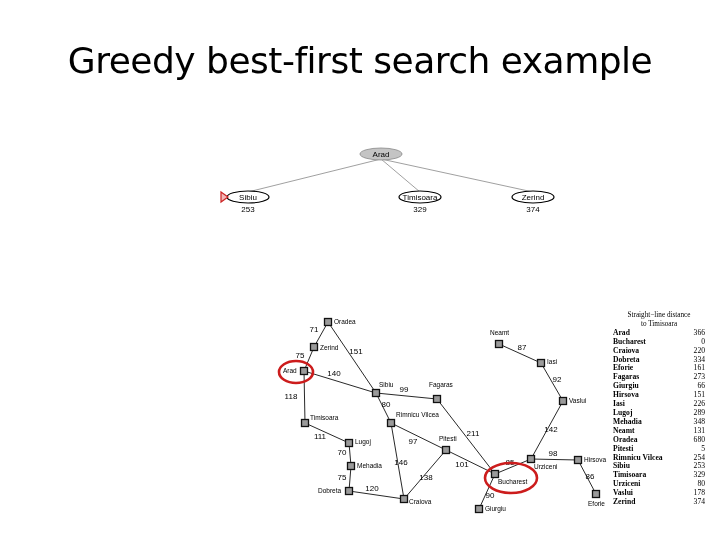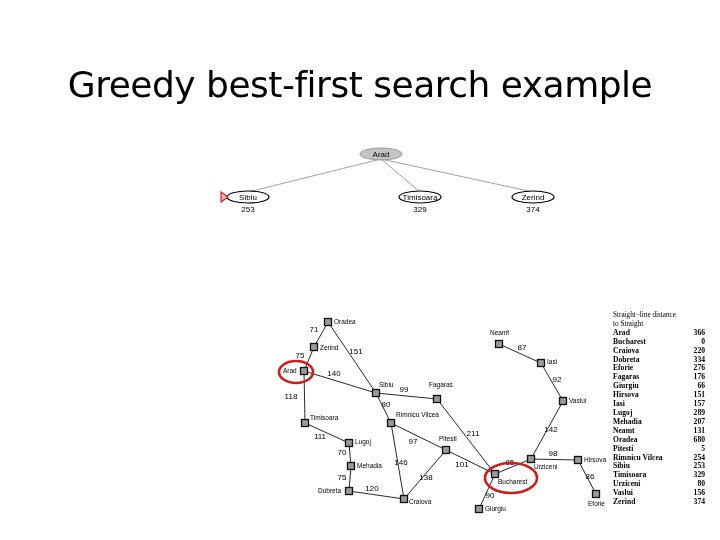--- a/index.html
+++ b/index.html
@@ -1,25 +1,25 @@
 <!DOCTYPE html>
 <html><head>
 <meta charset="utf-8">
 <style>
   html, body { margin:0; padding:0; background:#ffffff; }
   body { width:720px; height:540px; position:relative; overflow:hidden; font-family:"Liberation Sans", sans-serif; }
-  .title { position:absolute; left:0; top:40px; width:720px; text-align:center; font-family:"DejaVu Sans", sans-serif; font-size:36px; color:#000; letter-spacing:-0.5px;margin-top:24px; }
+  .title { position:absolute; left:0; top:40px; width:720px; text-align:center; font-family:"DejaVu Sans", sans-serif; font-size:36px; color:#000; letter-spacing:-0.5px; }
   svg { position:absolute; left:0; top:0; }
   .tree-label { font-family:"Liberation Sans", sans-serif; font-size:8px; fill:#000; }
   .map-label { font-family:"Liberation Sans", sans-serif; font-size:6.5px; fill:#000; }
   .edge-label { font-family:"Liberation Sans", sans-serif; font-size:8px; fill:#000; }
   .table { position:absolute; left:613px; top:311px; width:92px; font-family:"Liberation Serif", serif; font-size:7.6px; color:#000; line-height:8.9px; }
-  .table .hdr { font-weight:normal; font-size:7.2px; }
+  .table .hdr { font-weight:normal; font-size:7.2px;text-align:center; }
   .table .row { display:flex; justify-content:space-between; font-weight:bold; }
-  .table .row .v { font-weight:bold; }
+  .table .row .v { font-weight:normal; }
 </style>
 </head>
 <body>
 
 <div class="title">Greedy best-first search example</div>
 
 <svg id="diagram" width="720" height="540" viewBox="0 0 720 540" xmlns="http://www.w3.org/2000/svg">
   <g id="tree-layer">
       <line x1="381" y1="159" x2="248" y2="192" stroke="#888" stroke-width="0.8"></line>
       <line x1="381" y1="159" x2="420" y2="192" stroke="#888" stroke-width="0.8"></line>
@@ -128,65 +128,65 @@
       <text x="490" y="335" class="map-label">Neamt</text>
     </g>
   <g id="map-highlights">
       <ellipse cx="296" cy="372" rx="17" ry="11" fill="none" stroke="#cc1c1c" stroke-width="2.6"></ellipse>
       <ellipse cx="511" cy="478" rx="26" ry="15" fill="none" stroke="#cc1c1c" stroke-width="2.6"></ellipse>
     </g>
 </svg>
 
 <div class="table">
   <div class="hdr">Straight−line distance</div>
-  <div class="hdr">to Straight</div>
+  <div class="hdr">to Timisoara</div>
   <div id="table-rows">
       <div class="row">
         <span>Arad</span>
         <span class="v">366</span>
       </div>
       <div class="row">
         <span>Bucharest</span>
         <span class="v">0</span>
       </div>
       <div class="row">
         <span>Craiova</span>
         <span class="v">220</span>
       </div>
       <div class="row">
         <span>Dobreta</span>
         <span class="v">334</span>
       </div>
       <div class="row">
         <span>Eforie</span>
-        <span class="v">276</span>
+        <span class="v">161</span>
       </div>
       <div class="row">
         <span>Fagaras</span>
-        <span class="v">176</span>
+        <span class="v">273</span>
       </div>
       <div class="row">
         <span>Giurgiu</span>
         <span class="v">66</span>
       </div>
       <div class="row">
         <span>Hirsova</span>
         <span class="v">151</span>
       </div>
       <div class="row">
         <span>Iasi</span>
-        <span class="v">157</span>
+        <span class="v">226</span>
       </div>
       <div class="row">
         <span>Lugoj</span>
         <span class="v">289</span>
       </div>
       <div class="row">
         <span>Mehadia</span>
-        <span class="v">207</span>
+        <span class="v">348</span>
       </div>
       <div class="row">
         <span>Neamt</span>
         <span class="v">131</span>
       </div>
       <div class="row">
         <span>Oradea</span>
         <span class="v">680</span>
       </div>
       <div class="row">
@@ -204,20 +204,20 @@
       <div class="row">
         <span>Timisoara</span>
         <span class="v">329</span>
       </div>
       <div class="row">
         <span>Urziceni</span>
         <span class="v">80</span>
       </div>
       <div class="row">
         <span>Vaslui</span>
-        <span class="v">156</span>
+        <span class="v">178</span>
       </div>
       <div class="row">
         <span>Zerind</span>
         <span class="v">374</span>
       </div>
     </div>
 </div>
 
 </body></html>

